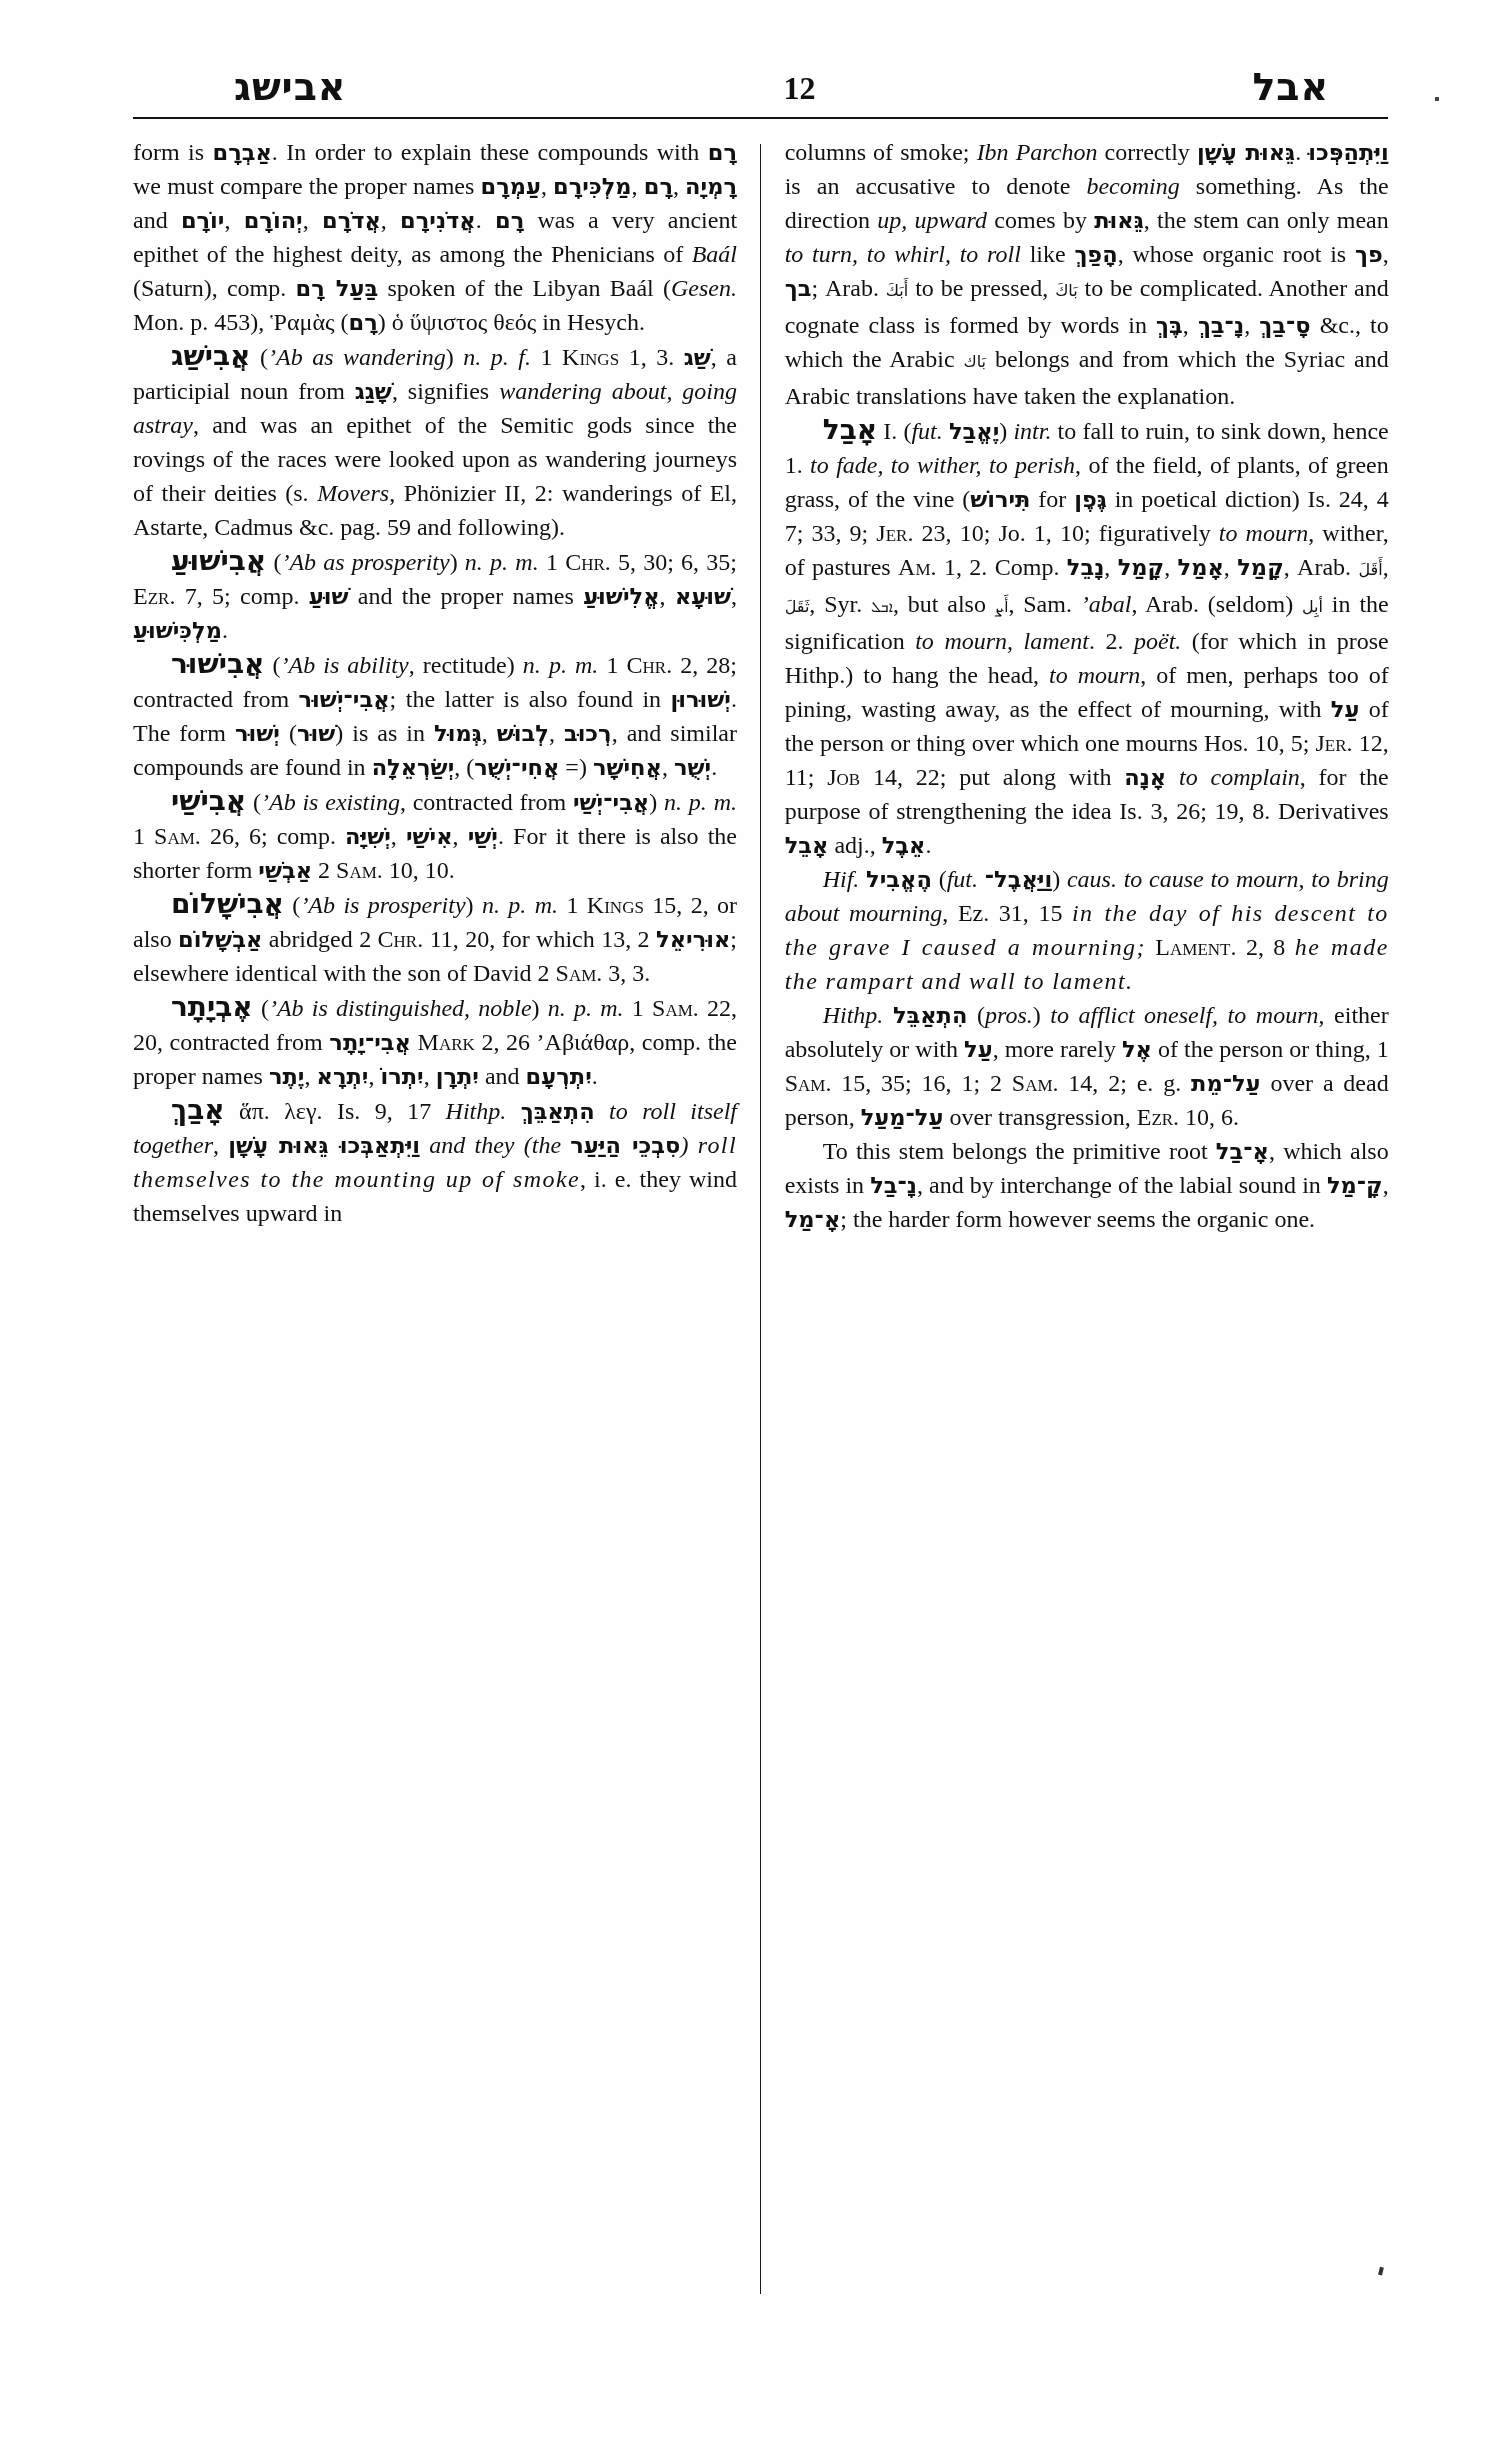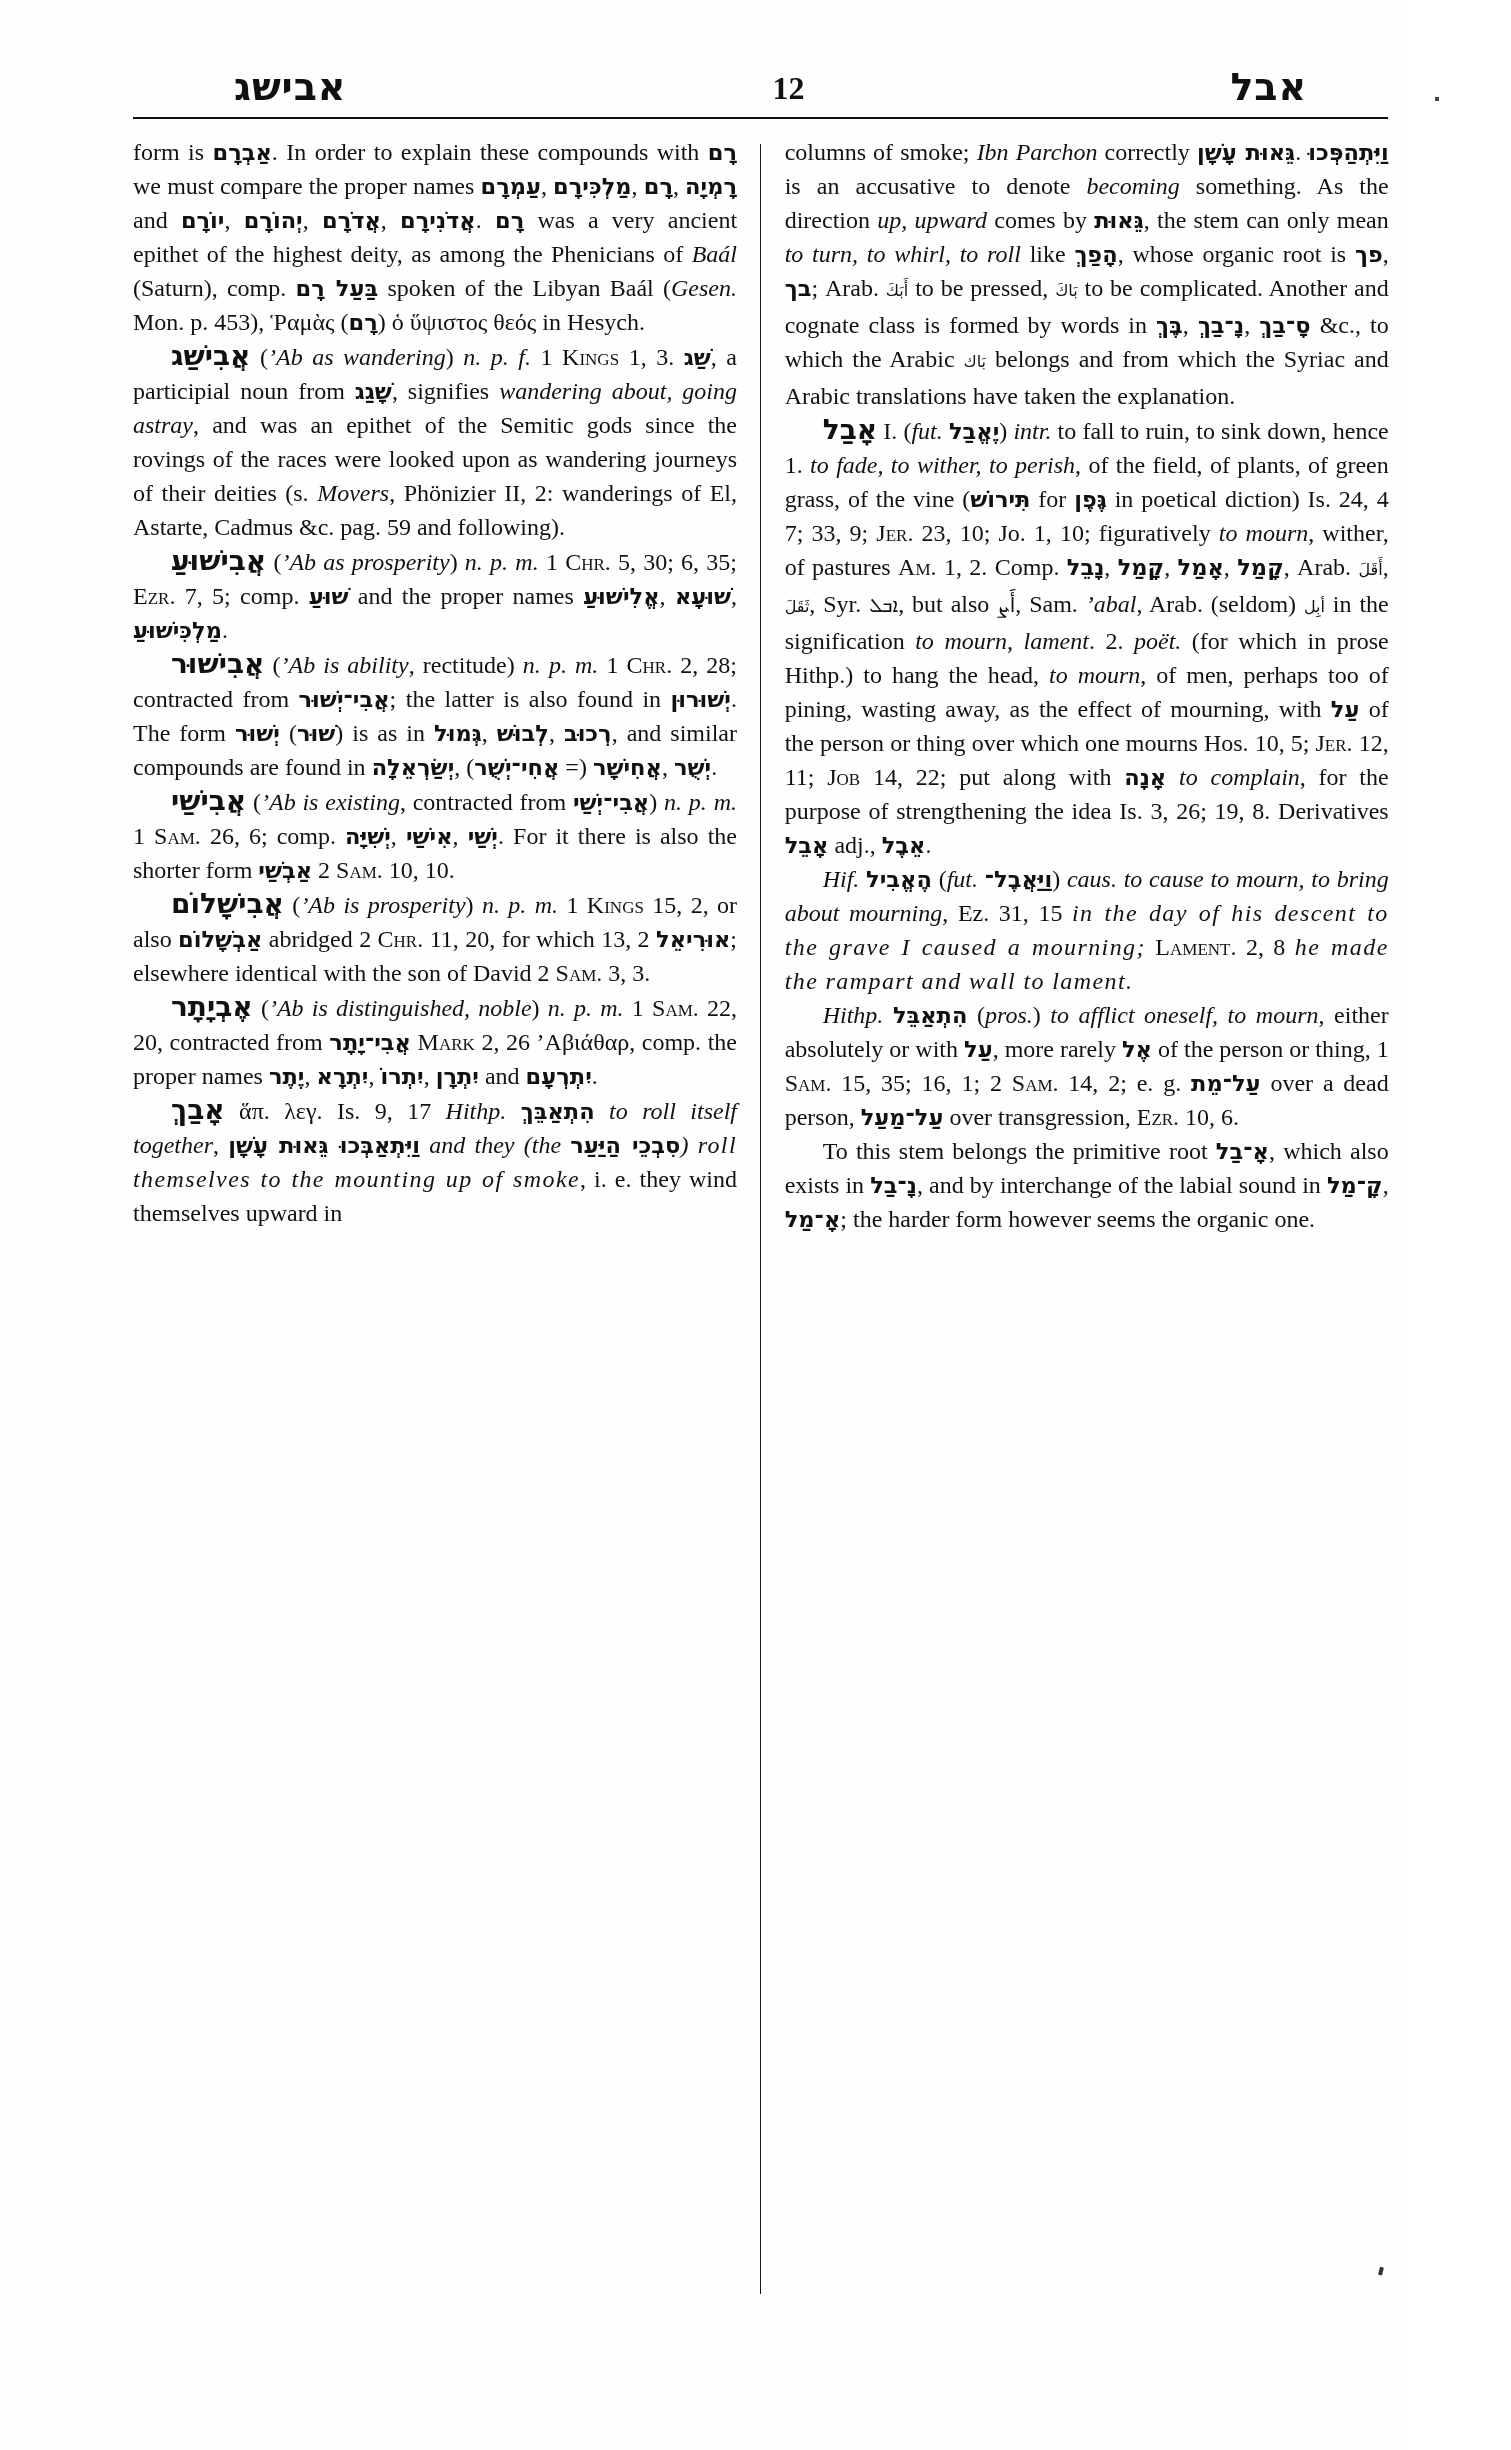--- a/index.html
+++ b/index.html
@@ -37,21 +37,21 @@
   }
   .runhead-heb {
     font-family: "DejaVu Sans", sans-serif;
     font-size: 38px;
     font-weight: 700;
     letter-spacing: 0.9px;
     direction: rtl;
     line-height: 1;
   }
   .runhead-left  { margin-left: 99px; }
-  .runhead-right { margin-right: 78px; }
+  .runhead-right { margin-right: 56px; }
   .runhead-num {
     font-size: 32px;
     font-weight: 700;
     line-height: 1;
     padding-bottom: 1.8px;
   }
 
   .rule {
     position: absolute;
     left: 133px;
@@ -116,21 +116,21 @@
   .arab {
     font-family: "DejaVu Sans", sans-serif;
     direction: rtl;
     unicode-bidi: isolate;
     font-size: 16px;
   }
   .grk  { font-family: "Liberation Serif", serif; }
   .it   { font-style: italic; }
   .sc   { font-variant: small-caps; }
   .spaced { font-style: italic; letter-spacing: 1.4px; }
-  .syr  { font-family: "DejaVu Sans", sans-serif; direction: rtl; unicode-bidi: isolate; font-size: 20px; }
+  .syr  { font-family: "DejaVu Sans", sans-serif; direction: rtl; unicode-bidi: isolate; font-size: 15px; }
 
   .speck {
     position: absolute;
     width: 3.6px; height: 8px;
     background: #333;
     left: 1379px; top: 2267px;
     transform: rotate(14deg);
   }
   .speck2 {
     position: absolute;

